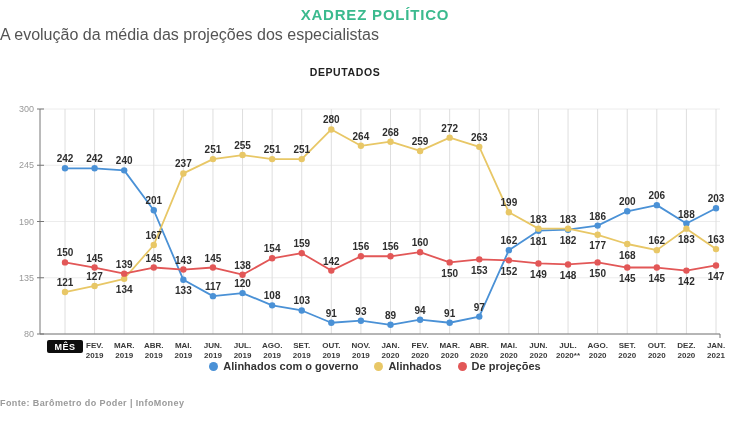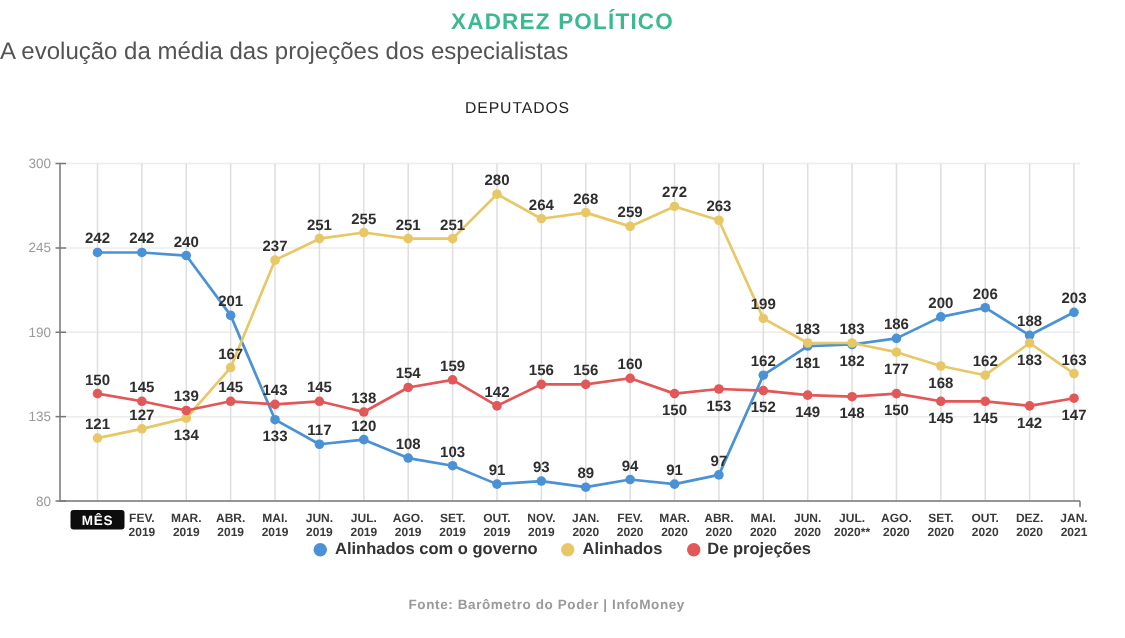--- a/index.html
+++ b/index.html
@@ -10,32 +10,32 @@
   .main-title{
     position:absolute;top:6px;left:0;width:750px;text-align:center;
     font-size:15px;font-weight:bold;letter-spacing:0.8px;color:#3bba8e;
   }
   .subtitle{
     position:absolute;top:26px;left:0;width:750px;
     font-size:16px;font-weight:normal;color:#545454;
   }
   .chart-heading{
     position:absolute;top:66px;left:0;width:690px;text-align:center;
-    font-size:10.5px;font-weight:normal;letter-spacing:0.6px;color:#222;
+    font-size:10.5px;font-weight:bold;letter-spacing:0.6px;color:#222;
   }
   .chart-wrap{position:absolute;top:99px;left:0;width:750px;height:265px;}
   .legend{
     position:absolute;top:360px;left:0;width:750px;
     display:flex;justify-content:center;align-items:flex-end;gap:16px;
   }
   .legend-item{display:flex;align-items:center;gap:5px;}
   .legend-dot{width:9px;height:9px;border-radius:50%;display:inline-block;}
   .legend-label{font-size:11px;font-weight:bold;color:#333;}
   .footer{
-    position:absolute;top:398px;left:0;width:729px;text-align:center;
+    position:absolute;top:398px;left:0;width:729px;
     font-size:9px;font-weight:bold;letter-spacing:0.4px;color:#9a9a9a;
   }
   svg text{font-family:"Liberation Sans", sans-serif;}
 </style>
 </head>
 <body>
 
 <div class="page">
 
   <div class="main-title">XADREZ POLÍTICO</div>

